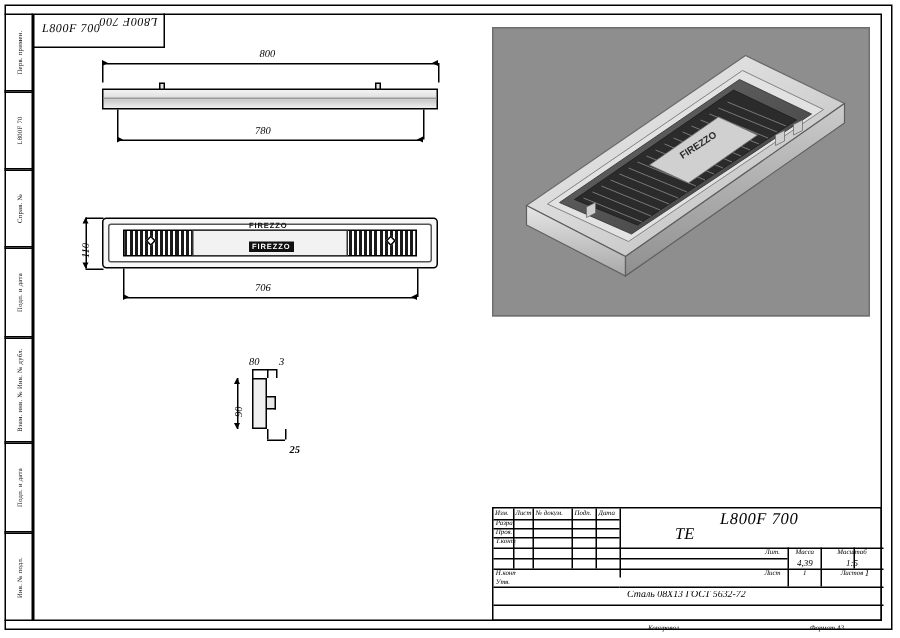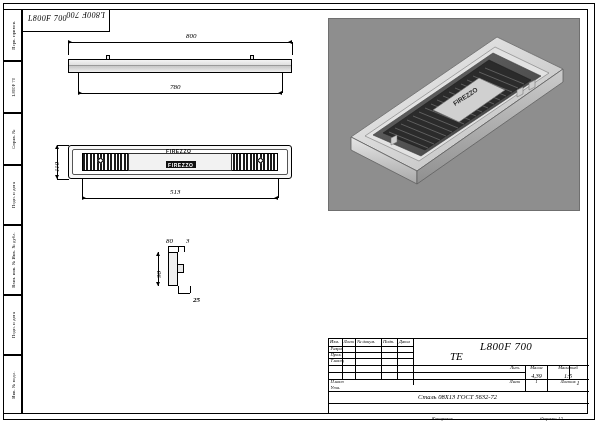--- a/index.html
+++ b/index.html
@@ -325,21 +325,21 @@
       </div>
     <div class="nub" style="left:38px;"></div>
     <div class="nub" style="left:182px;"></div>
   </div>
 
   <div class="hline thin" style="left:68px; top:42px; width:224px;"></div>
   <div class="arrow-r" style="left:68px; top:40px;"></div>
   <div class="arrow-l" style="left:288px; top:40px;"></div>
   <div class="vline thin" style="left:68px; top:42px; height:13px;"></div>
   <div class="vline thin" style="left:292px; top:42px; height:13px;"></div>
-  <div class="dim-txt" style="left:186px; top:32px;text-align:center;">800</div>
+  <div class="dim-txt" style="left:173px; top:32px;text-align:center;">800</div>
 
   <div class="hline thin" style="left:78px; top:93px; width:204px;"></div>
   <div class="arrow-r" style="left:78px; top:91px;"></div>
   <div class="arrow-l" style="left:278px; top:91px;"></div>
   <div class="vline thin" style="left:78px; top:73px; height:20px;"></div>
   <div class="vline thin" style="left:282px; top:73px; height:20px;"></div>
   <div class="dim-txt" style="left:170px; top:83px;">780</div>
 
   <div id="plan-view">
     <div class="frame"></div>
@@ -357,21 +357,21 @@
   <div class="arrow-d" style="left:55px; top:175px;"></div>
   <div class="hline thin" style="left:57px; top:145px; width:12px;"></div>
   <div class="hline thin" style="left:57px; top:179px; width:12px;"></div>
   <div class="dim-txt rot" style="left:53px; top:172px;">110</div>
 
   <div class="hline thin" style="left:82px; top:198px; width:196px;"></div>
   <div class="arrow-r" style="left:82px; top:196px;"></div>
   <div class="arrow-l" style="left:274px; top:196px;"></div>
   <div class="vline thin" style="left:82px; top:179px; height:19px;"></div>
   <div class="vline thin" style="left:278px; top:179px; height:19px;"></div>
-  <div class="dim-txt" style="left:170px; top:188px;">513</div>
+  <div class="dim-txt" style="left:170px; top:188px;">706</div>
 
   <div id="detail-view">
     <div class="plate"></div>
     <div class="tab"></div>
   </div>
 
   <div class="hline thin" style="left:168px; top:246px; width:10px;"></div>
   <div class="vline thin" style="left:168px; top:246px; height:6px;"></div>
   <div class="vline thin" style="left:178px; top:246px; height:6px;"></div>
   <div class="dim-txt" style="left:166px; top:237px;">80</div>

